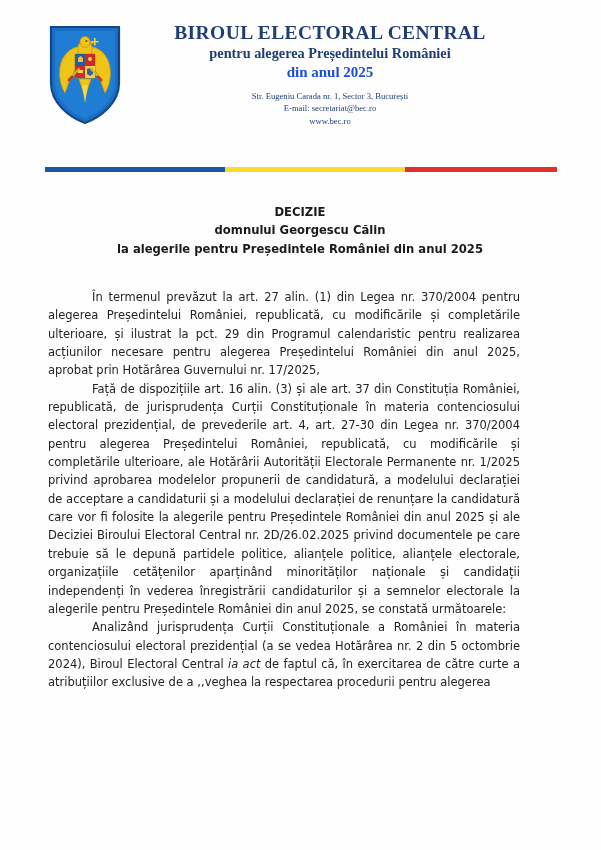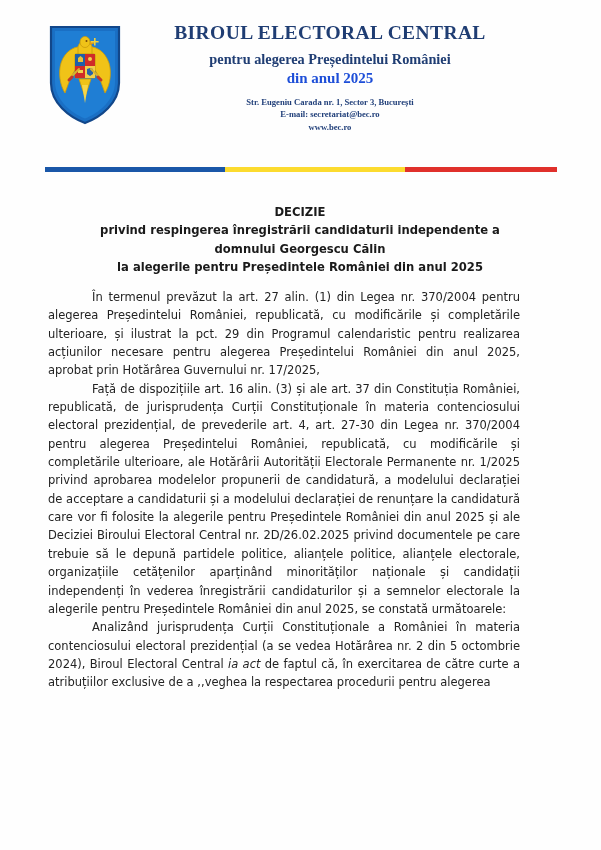--- a/index.html
+++ b/index.html
@@ -57,36 +57,36 @@
     line-height: 1.15;
     white-space: nowrap;
   }
 
   .org-sub1 {
     font-family: "Liberation Serif", serif;
     font-size: 14.3px;
     font-weight: bold;
     color: #1f3d73;
     line-height: 1.25;
-    margin-top: 7px;
+    margin-top: 1px;
   }
 
   .org-sub2 {
     font-family: "Liberation Serif", serif;
     font-size: 15px;
     font-weight: bold;
     color: #1d4ed8;
     line-height: 1.25;
   }
 
   .contact-block {
     margin-top: 8px;
     font-family: "Liberation Serif", serif;
     font-size: 8.6px;
-    font-weight: bold;
+    font-weight: normal;
     color: #22407a;
     line-height: 1.45;
   }
   .contact-line { white-space: nowrap; }
 
   
   .tricolor {
     position: absolute;
     left: 45px;
     top: 167px;
@@ -193,21 +193,20 @@
 
     <div class="tricolor">
       <div class="tri-blue"></div>
       <div class="tri-yellow"></div>
       <div class="tri-red"></div>
     </div>
   </div>
 
   <div class="doc-title-block">
     <span class="tline">DECIZIE</span>
-    <span class="tline">privind respingerea înregistrării candidaturii independente a</span>
     <span class="tline">domnului Georgescu Călin</span>
     <span class="tline">la alegerile pentru Președintele României din anul 2025</span>
   </div>
 
   <div class="body-text">
     <p>În termenul prevăzut la art. 27 alin. (1) din Legea nr. 370/2004 pentru alegerea Președintelui României, republicată, cu modificările și completările ulterioare, și ilustrat la pct. 29 din Programul calendaristic pentru realizarea acțiunilor necesare pentru alegerea Președintelui României din anul 2025, aprobat prin Hotărârea Guvernului nr. 17/2025,</p>
     <p>Față de dispozițiile art. 16 alin. (3) și ale art. 37 din Constituția României, republicată, de jurisprudența Curții Constituționale în materia contenciosului electoral prezidențial, de prevederile art. 4, art. 27-30 din Legea nr. 370/2004 pentru alegerea Președintelui României, republicată, cu modificările și completările ulterioare, ale Hotărârii Autorității Electorale Permanente nr. 1/2025 privind aprobarea modelelor propunerii de candidatură, a modelului declarației de acceptare a candidaturii și a modelului declarației de renunțare la candidatură care vor fi folosite la alegerile pentru Președintele României din anul 2025 și ale Deciziei Biroului Electoral Central nr. 2D/26.02.2025 privind documentele pe care trebuie să le depună partidele politice, alianțele politice, alianțele electorale, organizațiile cetățenilor aparținând minorităților naționale și candidații independenți în vederea înregistrării candidaturilor și a semnelor electorale la alegerile pentru Președintele României din anul 2025, se constată următoarele:</p>
     <p><span>Analizând jurisprudența Curții Constituționale a României în materia contenciosului electoral prezidențial (a se vedea Hotărârea nr. 2 din 5 octombrie 2024), Biroul Electoral Central </span><em>ia act</em><span> de faptul că, în exercitarea de către curte a atribuțiilor exclusive de a ,,veghea la respectarea procedurii pentru alegerea</span></p>
   </div>
 

